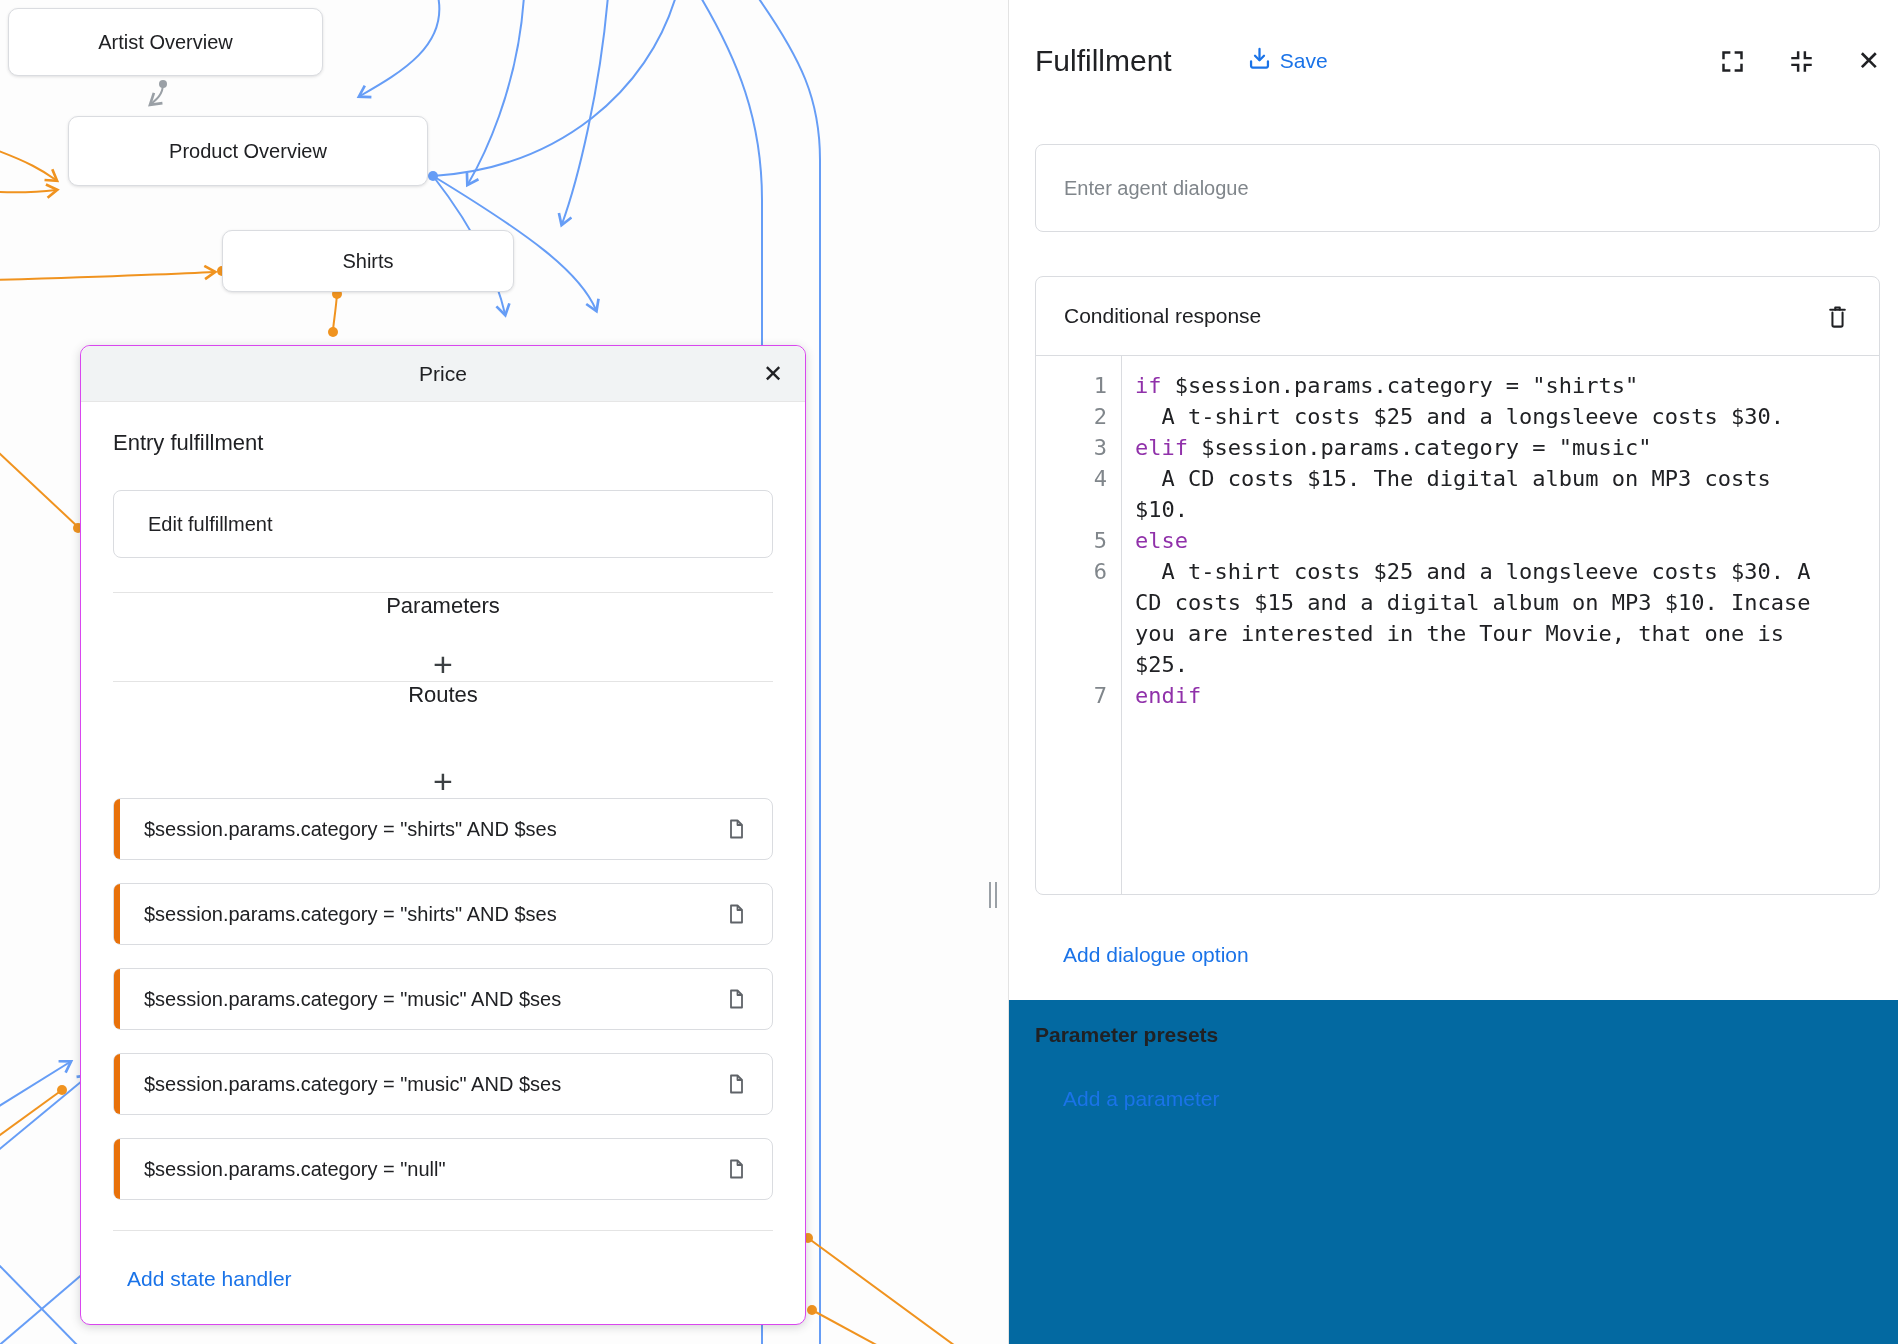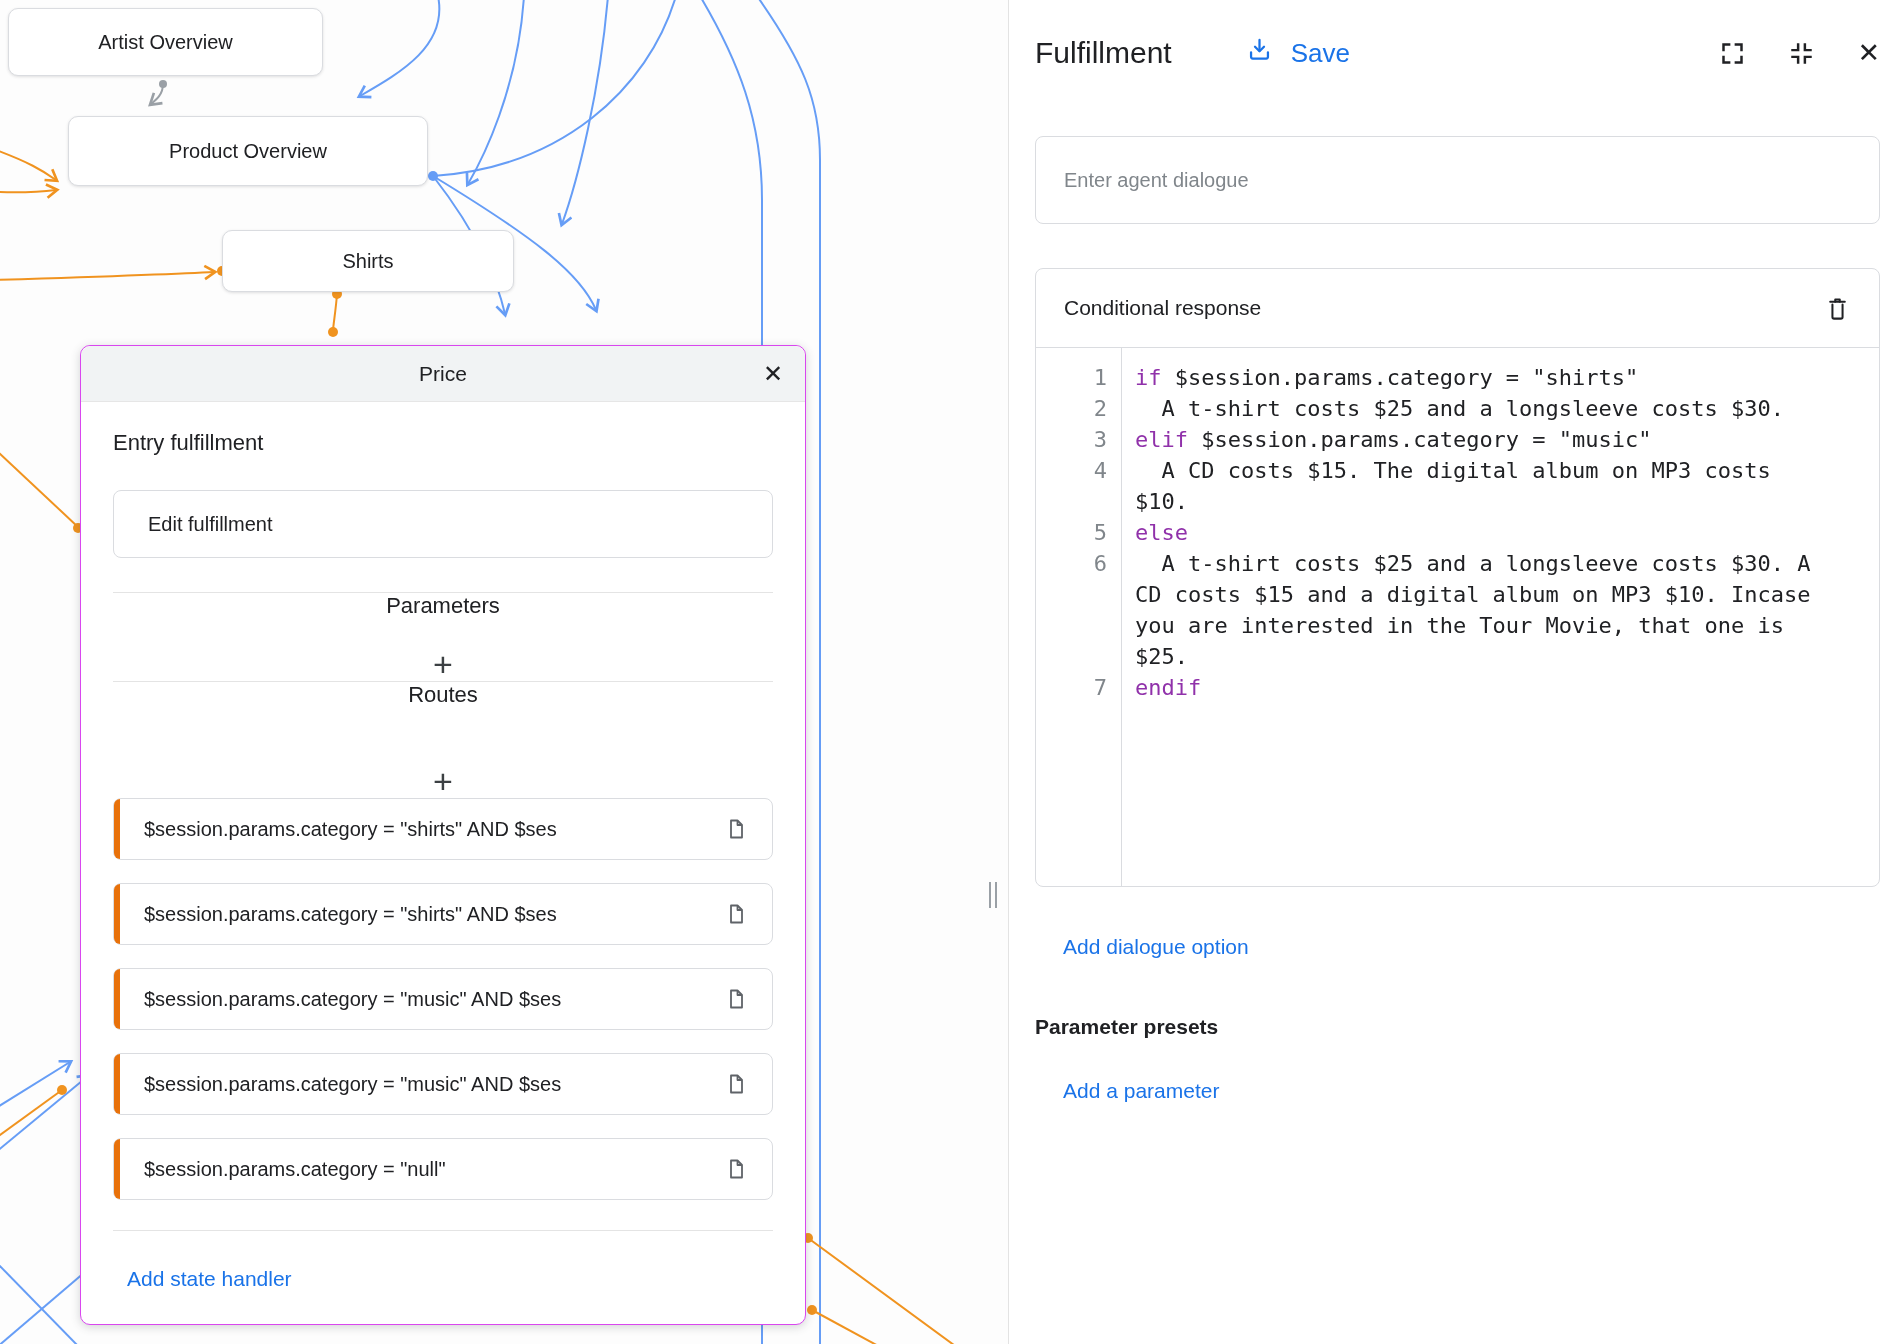--- a/index.html
+++ b/index.html
@@ -42,26 +42,26 @@
   .route-doc { border:none; background:none; cursor:pointer; flex:none; display:flex; }
   .add-handler { display:inline-block; margin:36px 0 0 14px; font-size:21px; font-weight:500; color:#1a73e8; cursor:pointer; text-decoration:none; }
 
   
   .vdivider { position:absolute; left:1008px; top:0; width:1px; height:1344px; background:#e3e3e3; z-index:4; }
   .drag-handle { position:absolute; left:986px; top:880px; width:14px; height:30px; z-index:5;
                  display:flex; gap:4px; align-items:center; justify-content:center; cursor:col-resize; }
   .drag-handle i { display:block; width:2px; height:26px; background:#9aa0a6; }
 
   
-  .panel { position:absolute; left:1009px; top:0; width:889px; height:1344px; background:#fff;
-           padding:8px 18px 0 26px; z-index:3; }
+  .panel { position:absolute; left:1009px; top:0; width:889px; height:1000px; background:#fff;
+           padding:16px 18px 0 26px; z-index:3; }
   .panel-header { display:flex; align-items:center; height:84px; padding-top:6px; }
   .panel-title { font-size:30px; font-weight:400; color:#202124; }
-  .save-btn { display:flex; align-items:center; gap:18px; margin-left:74px; border:none; background:none;
-              color:#1a73e8; font-size:26px; font-weight:500; cursor:pointer; font-family:inherit; }
+  .save-btn { display:flex; align-items:center; gap:7px; margin-left:74px; border:none; background:none;
+              color:#1a73e8; font-size:21px; font-weight:500; cursor:pointer; font-family:inherit; }
   .win-controls { margin-left:auto; display:flex; align-items:center; gap:42px; }
   .icon-btn { border:none; background:none; cursor:pointer; display:flex; padding:0; color:#202124; }
   .panel-close-glyph { font-size:27px; line-height:1; color:#202124; }
 
   .panel-desc { margin-top:12px; font-size:20px; line-height:36px; color:#202124; max-width:850px; }
   .learn-more { color:#1a73e8; text-decoration:underline; cursor:pointer; }
 
   .card { border:1px solid #dadce0; border-radius:8px; margin-top:44px; background:#fff; }
   .card-header { display:flex; align-items:center; justify-content:space-between; height:79px;
                  padding:0 28px; border-bottom:1px solid #dadce0; }

